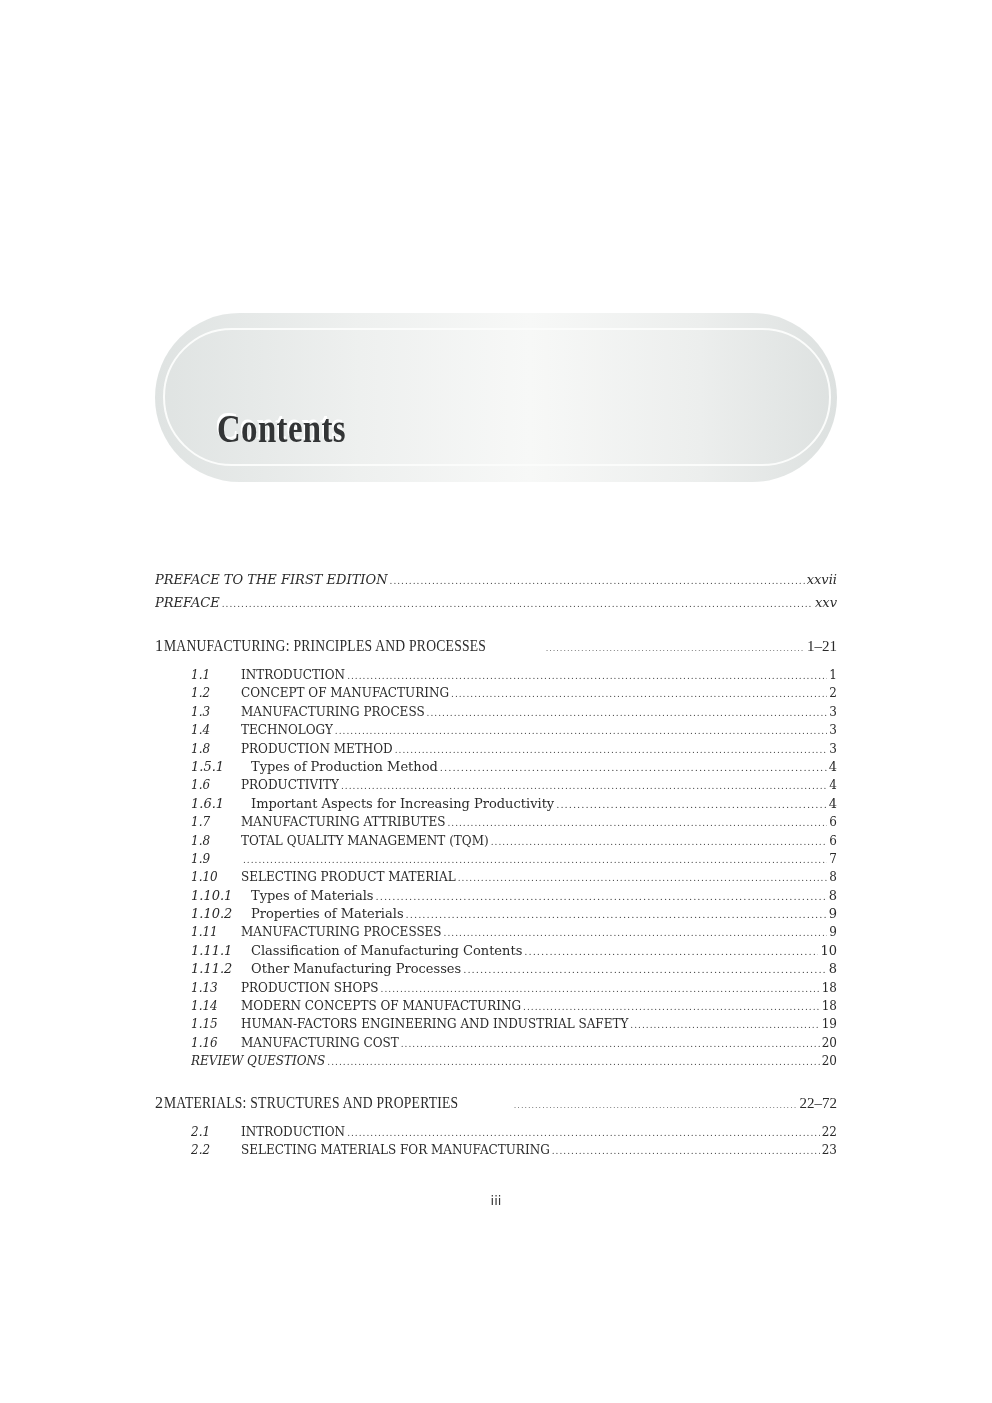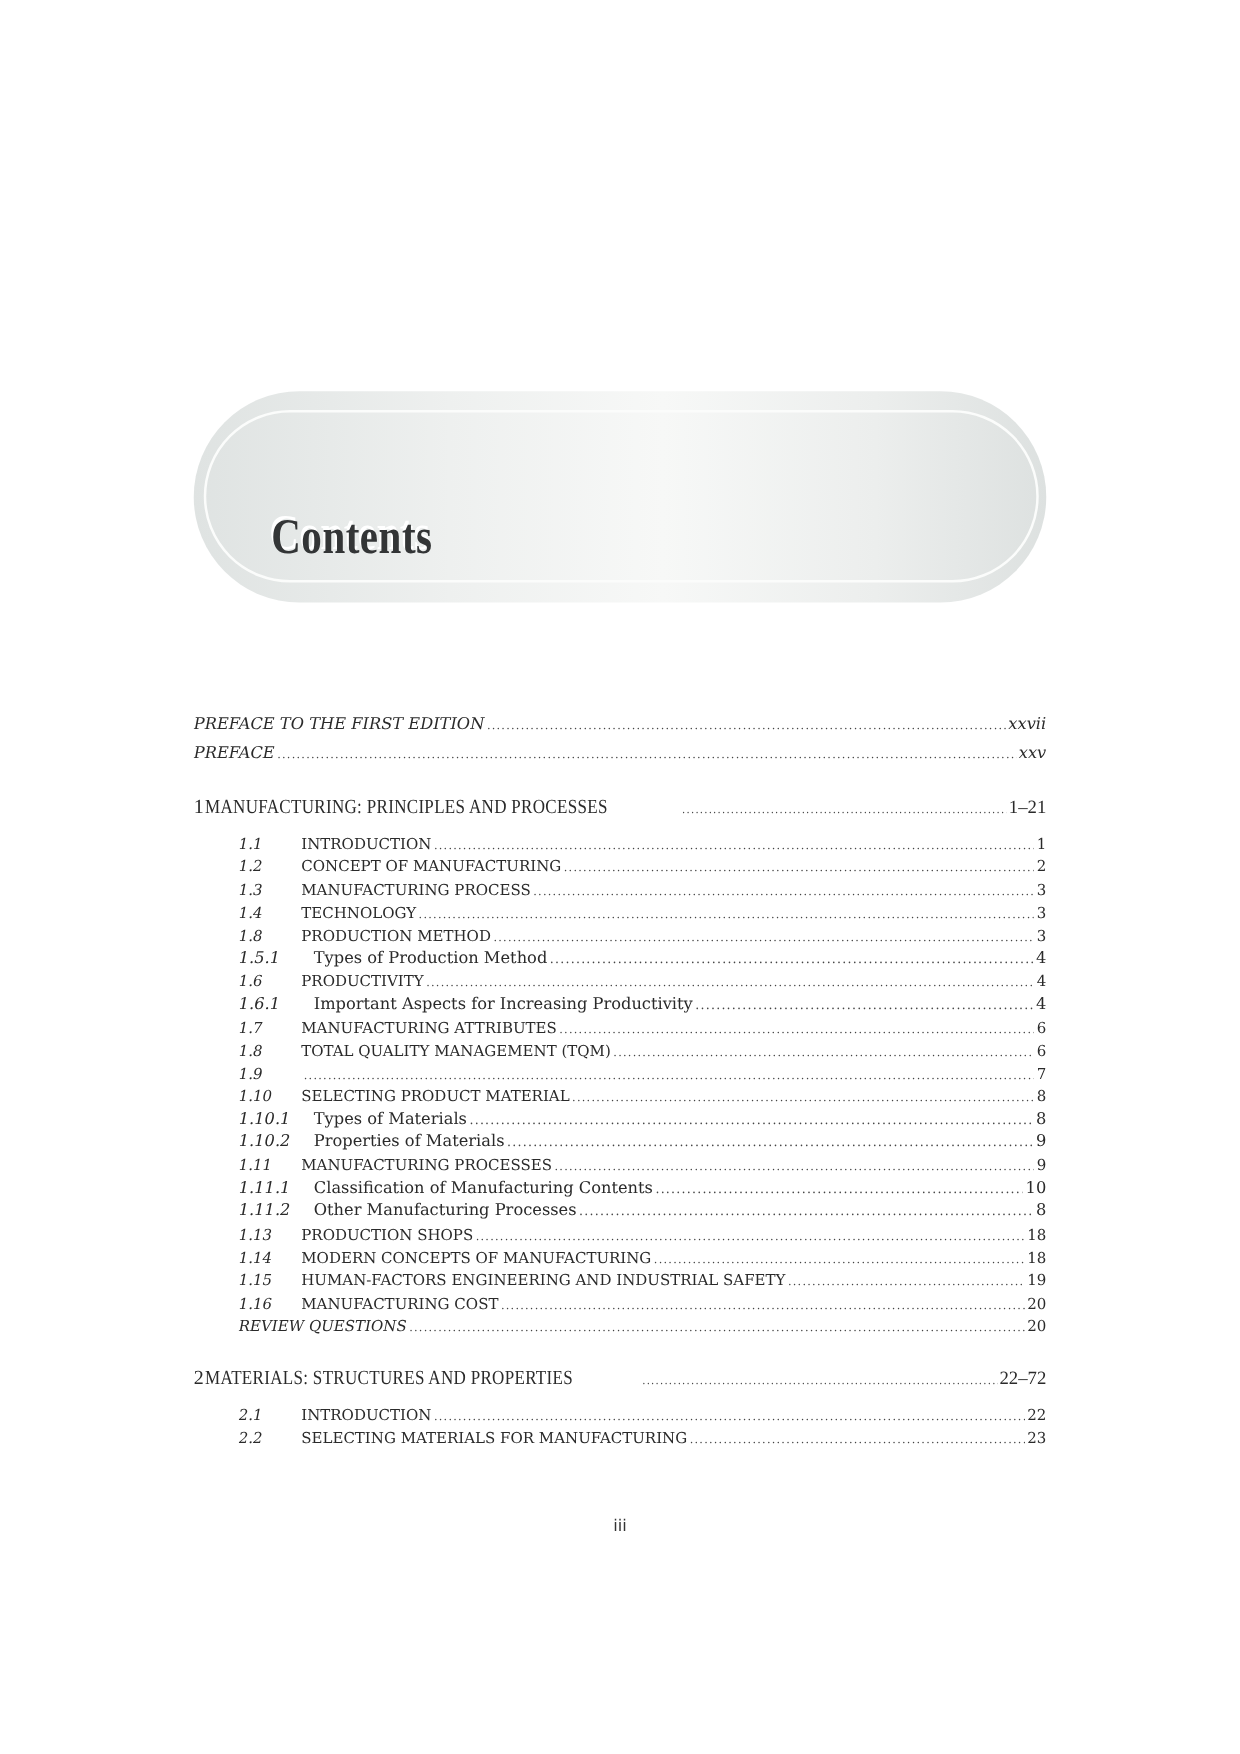--- a/index.html
+++ b/index.html
@@ -38,21 +38,21 @@
   .sections { margin-top: 8px; padding-left: 36px; }
   .sec { font-size: 12px; height: 18.4px; line-height: 18.4px; }
   .sec .num { width: 50px; flex: 0 0 50px; font-style: italic; }
   .sec .dots { font-size: 9px; }
   .sec.sub { font-size: 13px; }
   .sec.sub .num { width: 60px; flex: 0 0 60px; }
   .sec.sub .dots { font-size: 10px; }
   .sec.review .label { font-style: italic; }
 
   .folio { position: absolute; left: 0; width: 992px; top: 1193px; text-align: center;
-           font-family: "DejaVu Sans", sans-serif; font-size: 13px; color: #333; margin-top: 21px; }
+           font-family: "DejaVu Sans", sans-serif; font-size: 13px; color: #333; }
 </style>
 </head>
 <body>
 
 <div class="banner">
   <div class="banner-inner"></div>
   <h1 class="banner-title">Contents</h1>
 </div>
 
 <div class="toc">

